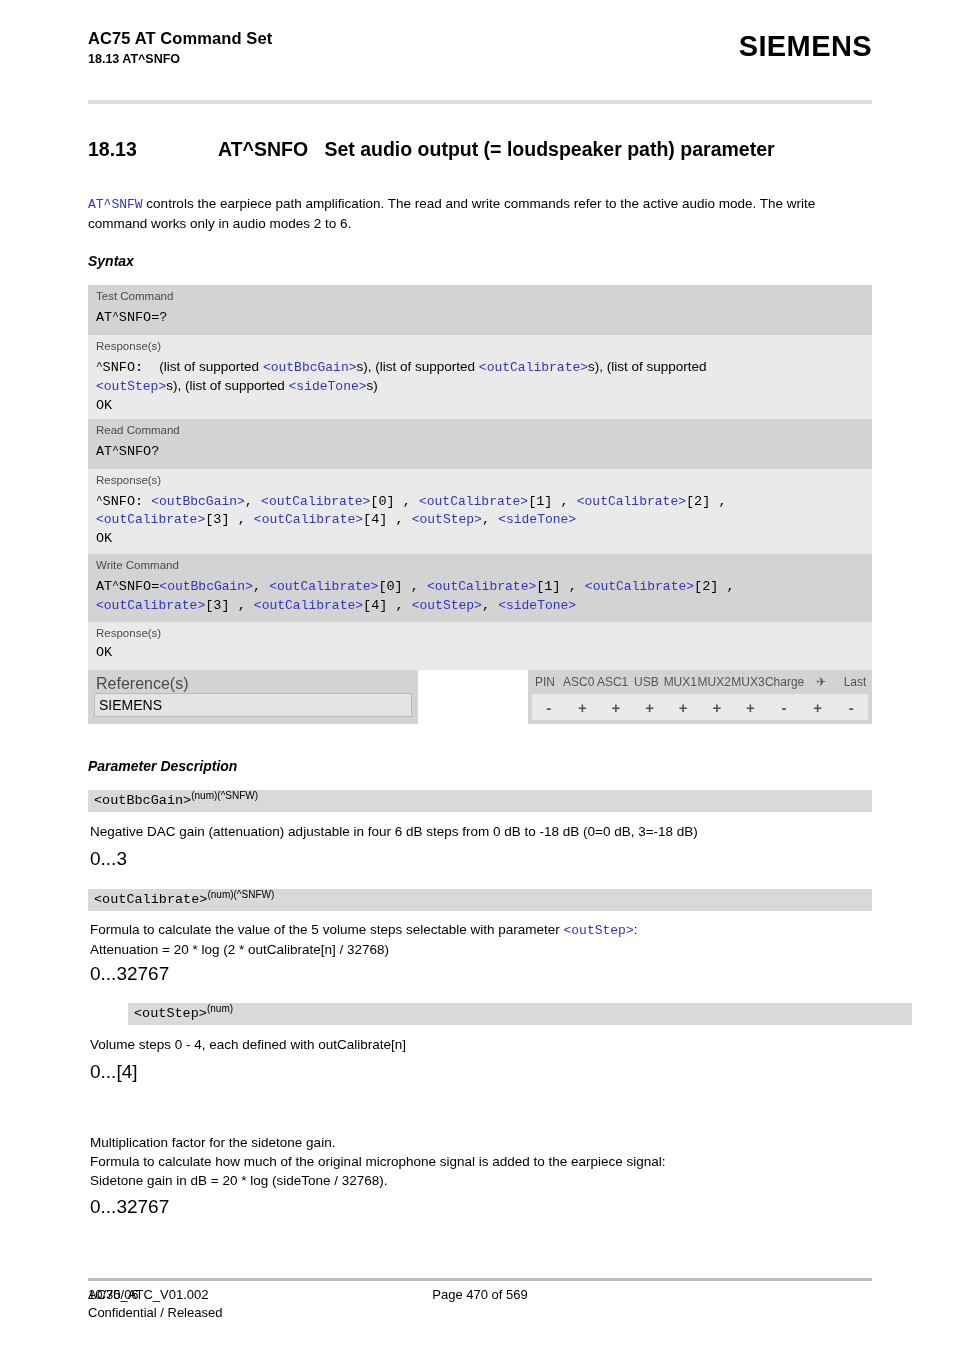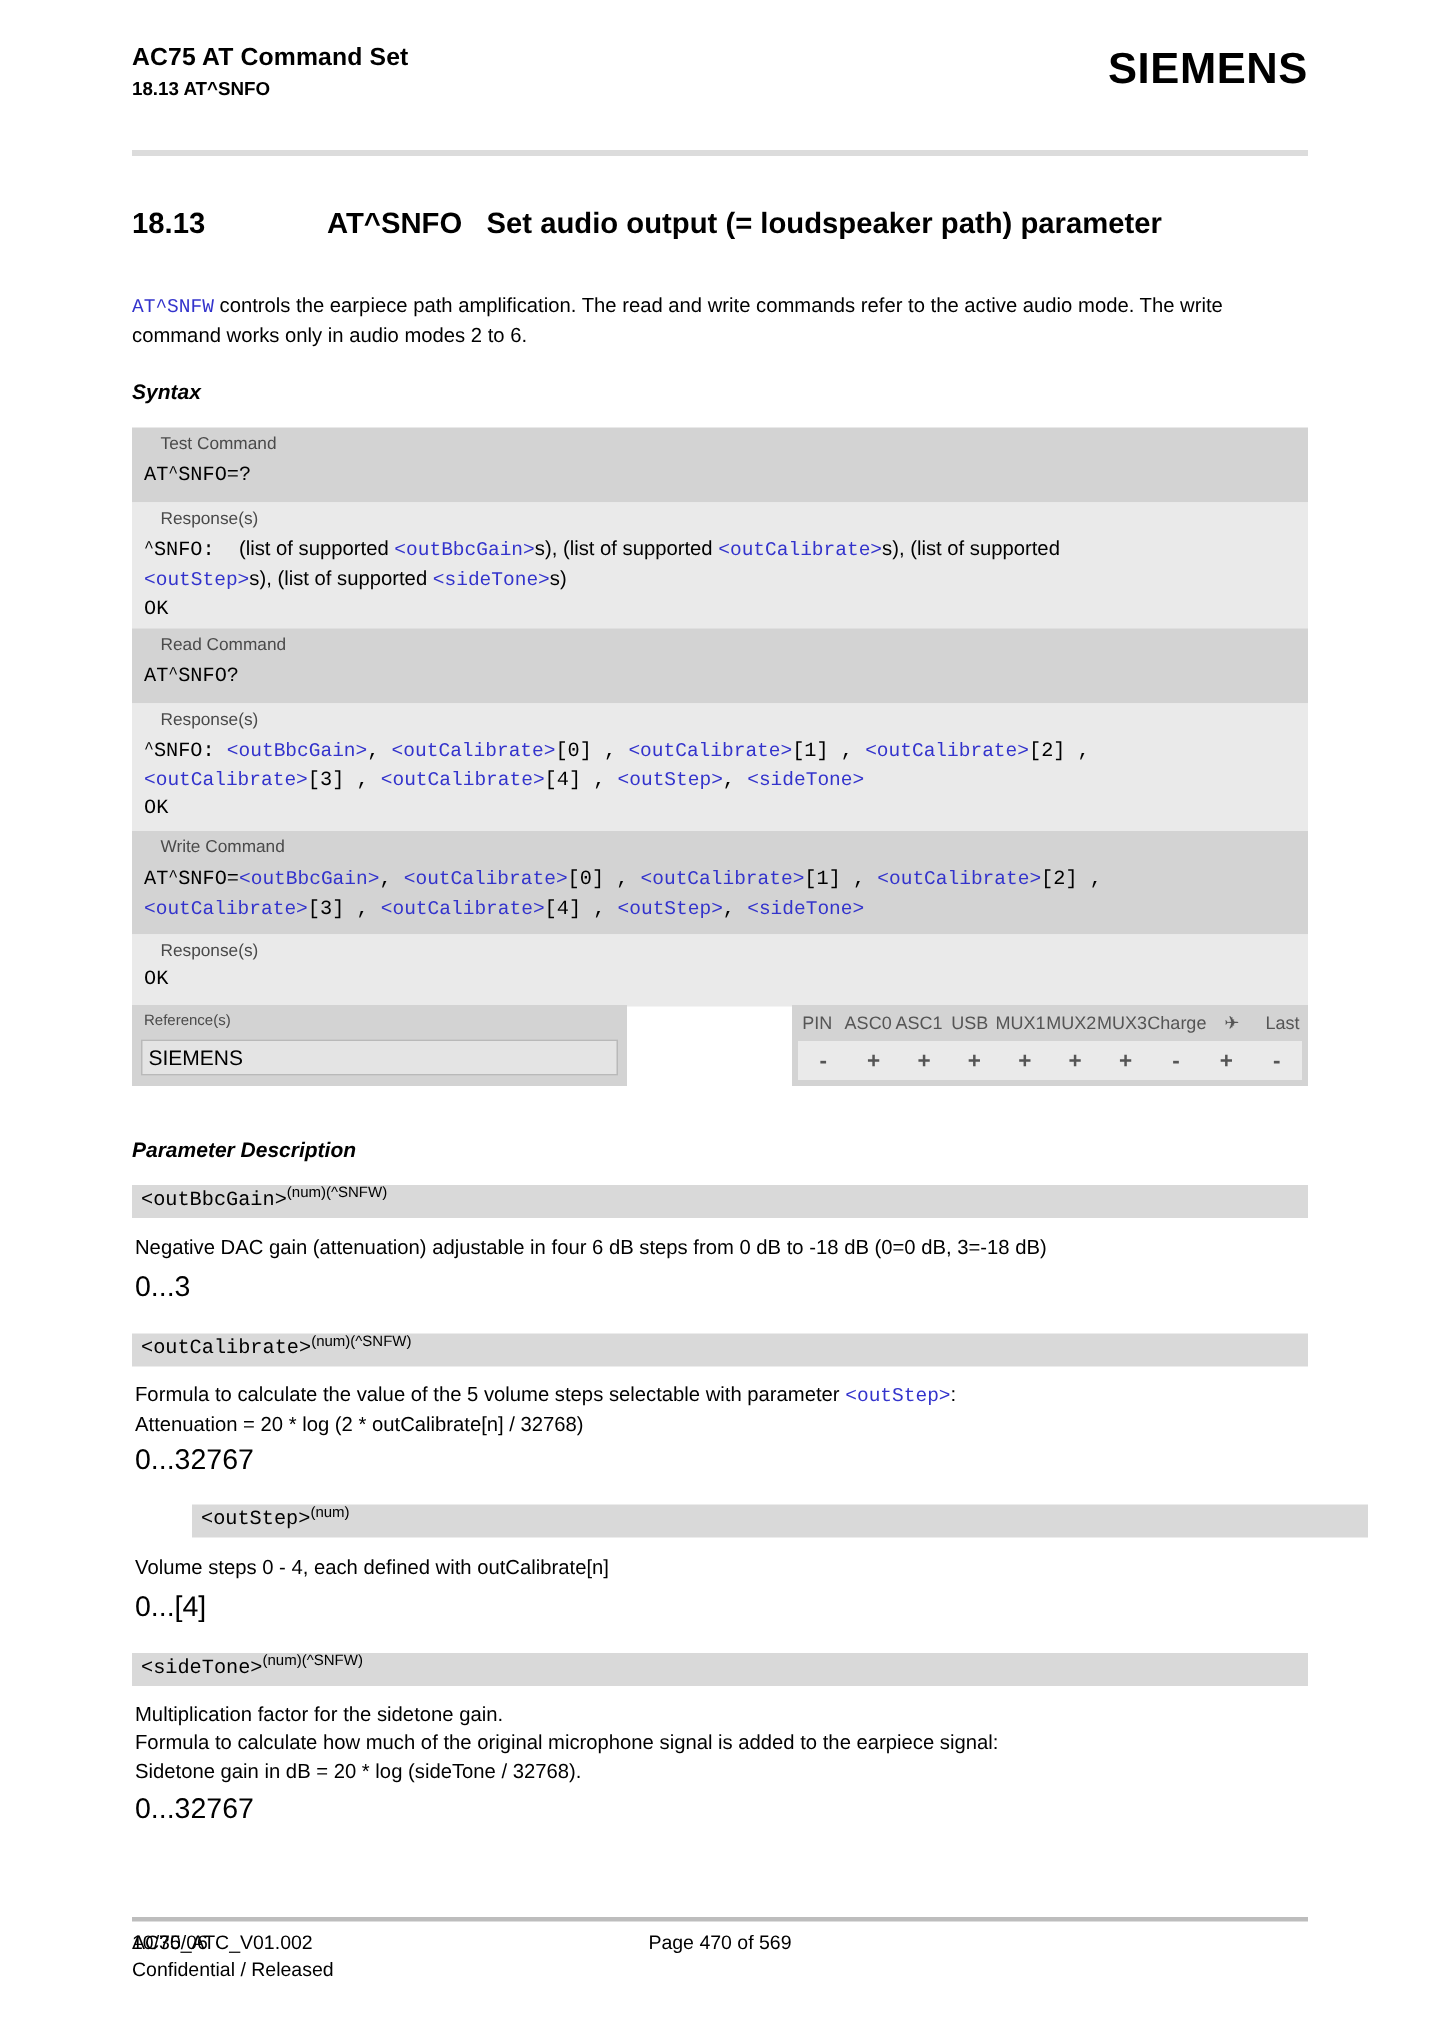--- a/index.html
+++ b/index.html
@@ -106,21 +106,20 @@
   }
   .syn-row-resp {
     background: #eaeaea;
     padding: 4px 8px 7px 8px;
   }
   .syn-caption {
     font-size: 11.5px;
     color: #4a4a4a;
     line-height: 15px;
     margin-bottom: 3px;
-    margin-left: 11px;
   }
   .syn-code {
     font-family: "Liberation Mono", monospace;
     font-size: 13.5px;
     line-height: 18.5px;
     color: #000;
   }
 
   
   .ref-strip {
@@ -130,21 +129,21 @@
     height: 54px;
   }
   .ref-left {
     position: absolute;
     left: 0; top: 0;
     width: 330px;
     height: 54px;
     background: #d3d3d3;
   }
   .ref-left .cap {
-    font-size: 10px;
+    font-size: 16px;
     color: #4a4a4a;
     padding: 5px 0 0 8px;
   }
   .ref-value-box {
     position: absolute;
     left: 6px; top: 23px;
     width: 318px;
     height: 24px;
     box-sizing: border-box;
     background: #e4e4e4;
@@ -367,23 +366,20 @@
     <span>Attenuation = 20 * log (2 * outCalibrate[n] / 32768)</span>
   </div>
   <div class="pd-range" style="top:963px;">0...32767</div>
 
   <div class="pd-bar" style="top:1003px;margin-left:40px;">
     <span class="pd-name">&lt;outStep&gt;</span><span class="pd-sup">(num)</span>
   </div>
   <div class="pd-body" style="top:1035px;">Volume steps 0 - 4, each defined with outCalibrate[n]</div>
   <div class="pd-range" style="top:1061px;">0...[4]</div>
 
-  <div class="pd-bar" style="top:1102px;">
-    <span class="pd-name">&lt;sideTone&gt;</span><span class="pd-sup">(num)(^SNFW)</span>
-  </div>
   <div class="pd-body" style="top:1133px;">
     <span>Multiplication factor for the sidetone gain.</span><br>
     <span>Formula to calculate how much of the original microphone signal is added to the earpiece signal:</span><br>
     <span>Sidetone gain in dB = 20 * log (sideTone / 32768).</span>
   </div>
   <div class="pd-range" style="top:1196px;">0...32767</div>
 
   <div class="foot-rule"></div>
   <div class="footer">
     <div class="f-left">AC75_ATC_V01.002</div>

